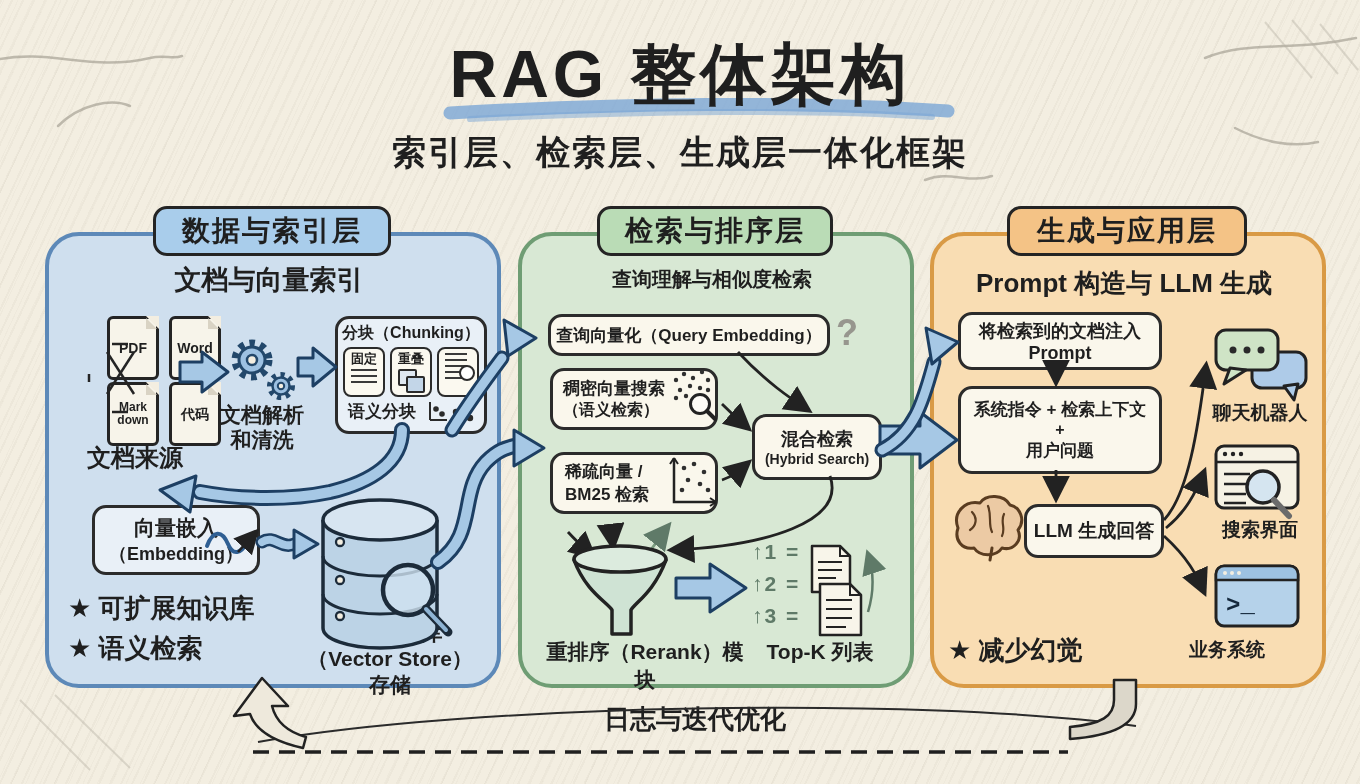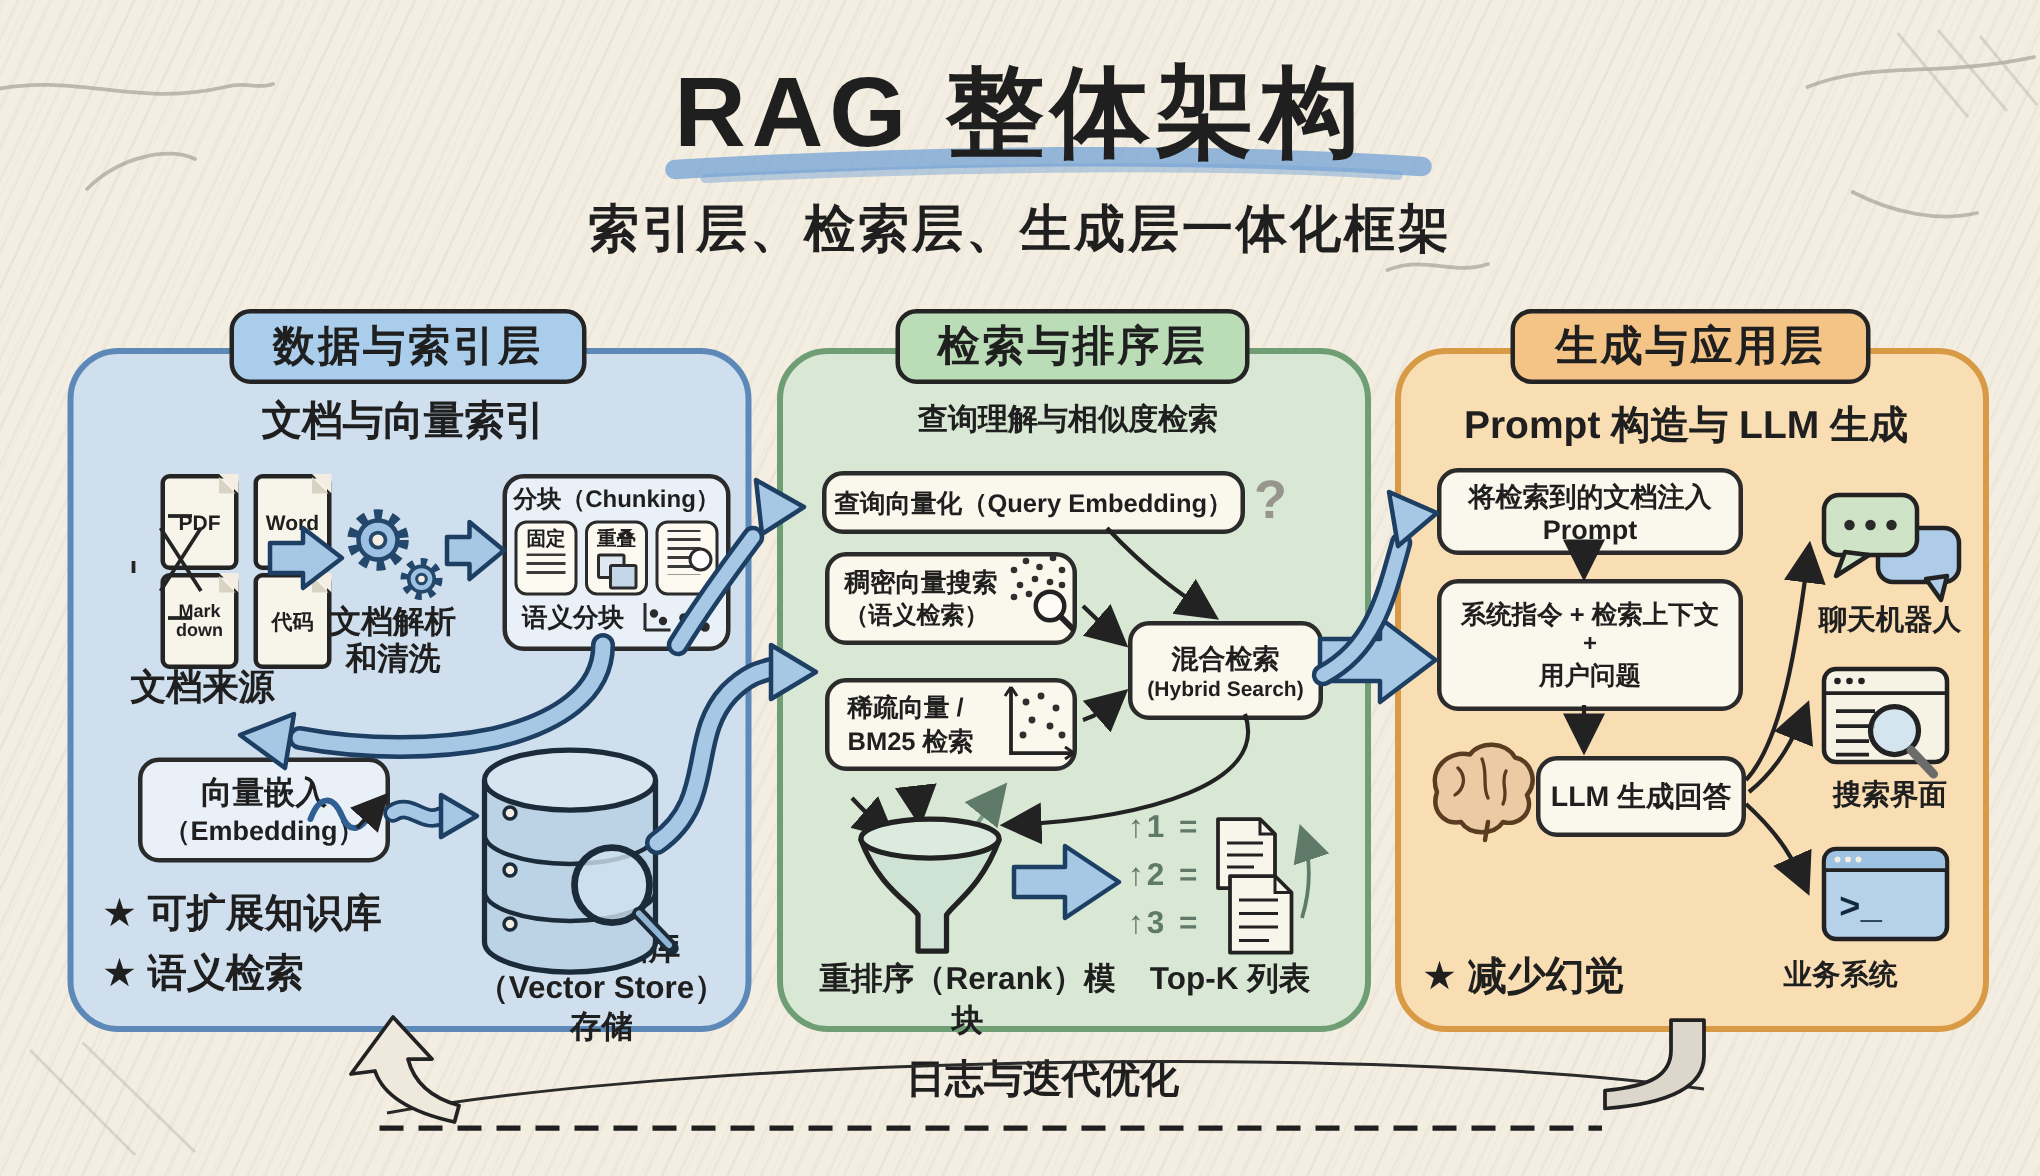--- a/index.html
+++ b/index.html
@@ -129,21 +129,21 @@
       </div>
     </div>
     <div style="font-size:17px;margin-top:3px;align-self:flex-start;padding-left:10px;">语义分块</div>
   </div>
 
   <div class="abs hbox bluish" style="left:92px;top:505px;width:162px;height:64px;">
     <div style="font-size:21px;">向量嵌入</div>
     <div style="font-size:18px;">（Embedding）</div>
   </div>
 
-  <div class="abs label" style="left:311px;top:620px;width:180px;font-size:21px;line-height:26px;">
+  <div class="abs label" style="left:300px;top:620px;width:180px;font-size:21px;line-height:26px;">
     <span>向量数据库</span><br>
     <span>（Vector Store）存储</span>
   </div>
 
   <div class="abs star-list" style="left:68px;top:588px;">
     <div>★ 可扩展知识库</div>
     <div>★ 语义检索</div>
   </div>
 
   <div class="abs hbox" style="left:548px;top:314px;width:276px;height:36px;font-size:17px;">查询向量化（Query Embedding）</div>

